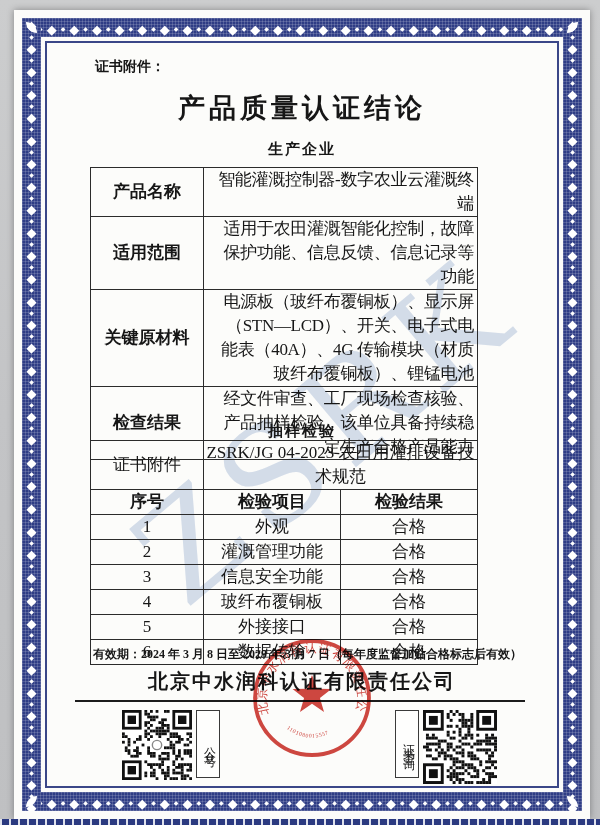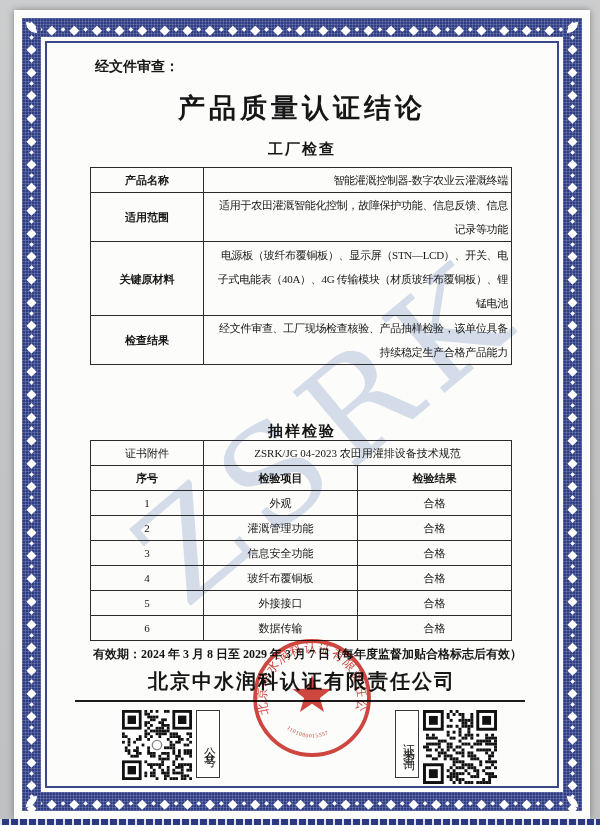--- a/index.html
+++ b/index.html
@@ -37,22 +37,22 @@
              font-family:"DejaVu Serif",serif;font-size:135px;letter-spacing:14px;
              color:rgba(125,152,195,.32);font-weight:400;}
   
   .attach{position:absolute;left:81px;top:48px;font-size:14px;font-weight:600;z-index:1;}
   .title{position:absolute;left:0;right:0;top:80px;text-align:center;z-index:1;
          font-family:"Liberation Sans","DejaVu Sans",sans-serif;
          font-size:27px;font-weight:700;letter-spacing:4px;}
   .sec-head{position:absolute;left:0;right:0;text-align:center;z-index:1;
             font-size:15px;font-weight:700;letter-spacing:2px;}
   .h-factory{top:130px;} .h-sampling{top:412px;}
-  table{border-collapse:collapse;z-index:1;position:absolute;left:76px;width:422px;
-        font-size:11px;table-layout:fixed;}
+  table{border-collapse:collapse;z-index:1;position:absolute;left:76px;width:388px;
+        font-size:17px;table-layout:fixed;}
   td{border:1px solid #2b2b2b;padding:0;background:transparent;
      letter-spacing:-0.3px;line-height:24px;}
   .t1{top:157px;}
   .t1 .lab{width:112px;text-align:center;font-weight:600;letter-spacing:0;}
   .t1 .val{padding:0 3px 0 7px;text-align:right;}
   .r1{height:25px;} .r2{height:25px;} .r3{height:49px;} .r4{height:25px;}
   .r5{height:74px;} .r6{height:49px;}
   .t2{top:430px;}
   .t2 td{text-align:center;letter-spacing:0;}
   .t2 .c1{width:112px;} .t2 .c2{width:209px;} .t2 .c3{width:97px;}
@@ -227,23 +227,23 @@
         <span class="d-big">◆</span>
       </div>
     <div class="leaf leaf-tl"></div>
     <div class="leaf leaf-tr"></div>
     <div class="leaf leaf-br"></div>
     <div class="leaf leaf-bl"></div>
     <div class="inner-frame"></div>
 
     <div class="watermark">ZSRK</div>
 
-    <div class="attach">经文件审查：</div>
+    <div class="attach">证书附件：</div>
     <div class="title">产品质量认证结论</div>
-    <div class="sec-head h-factory">工厂检查</div>
+    <div class="sec-head h-factory">生产企业</div>
 
     <table class="t1">
       <tbody>
           <tr class="r1">
         <td class="lab">产品名称</td>
         <td class="val">智能灌溉控制器-数字农业云灌溉终端</td>
       </tr>
       <tr class="r3">
         <td class="lab">适用范围</td>
         <td class="val">适用于农田灌溉智能化控制，故障保护功能、信息反馈、信息记录等功能</td>

